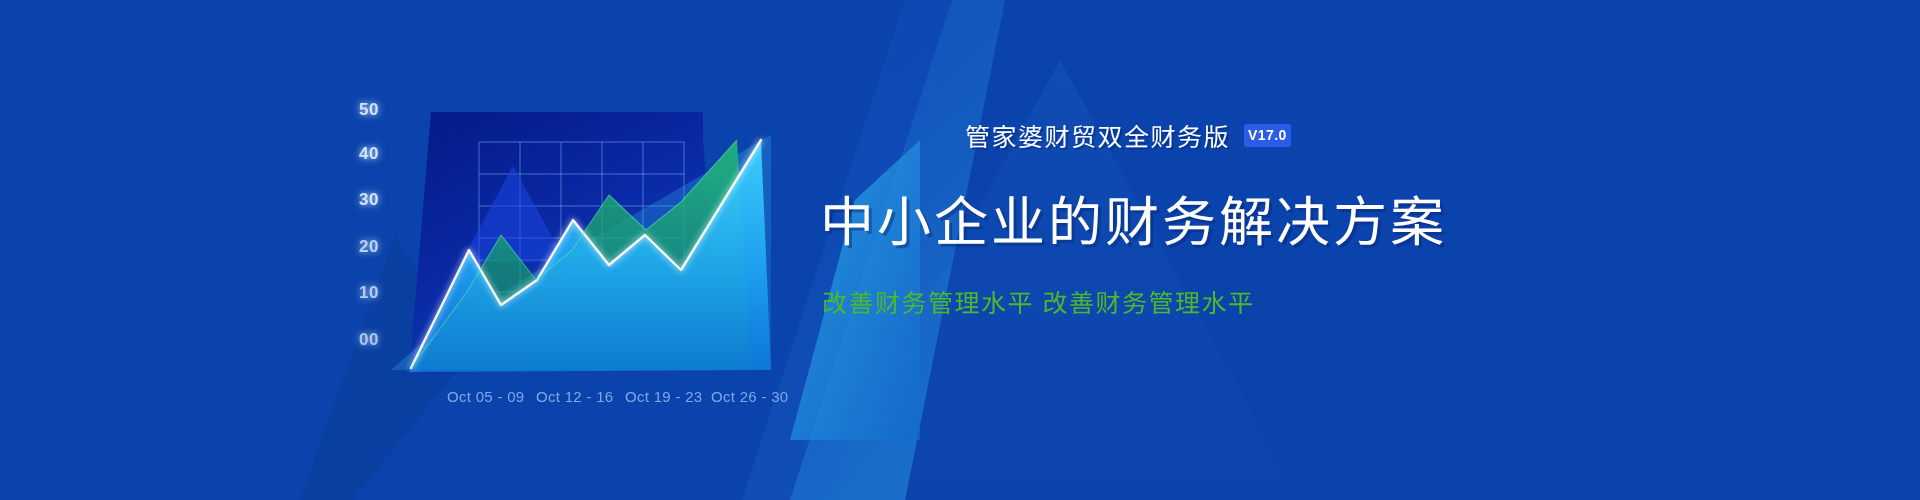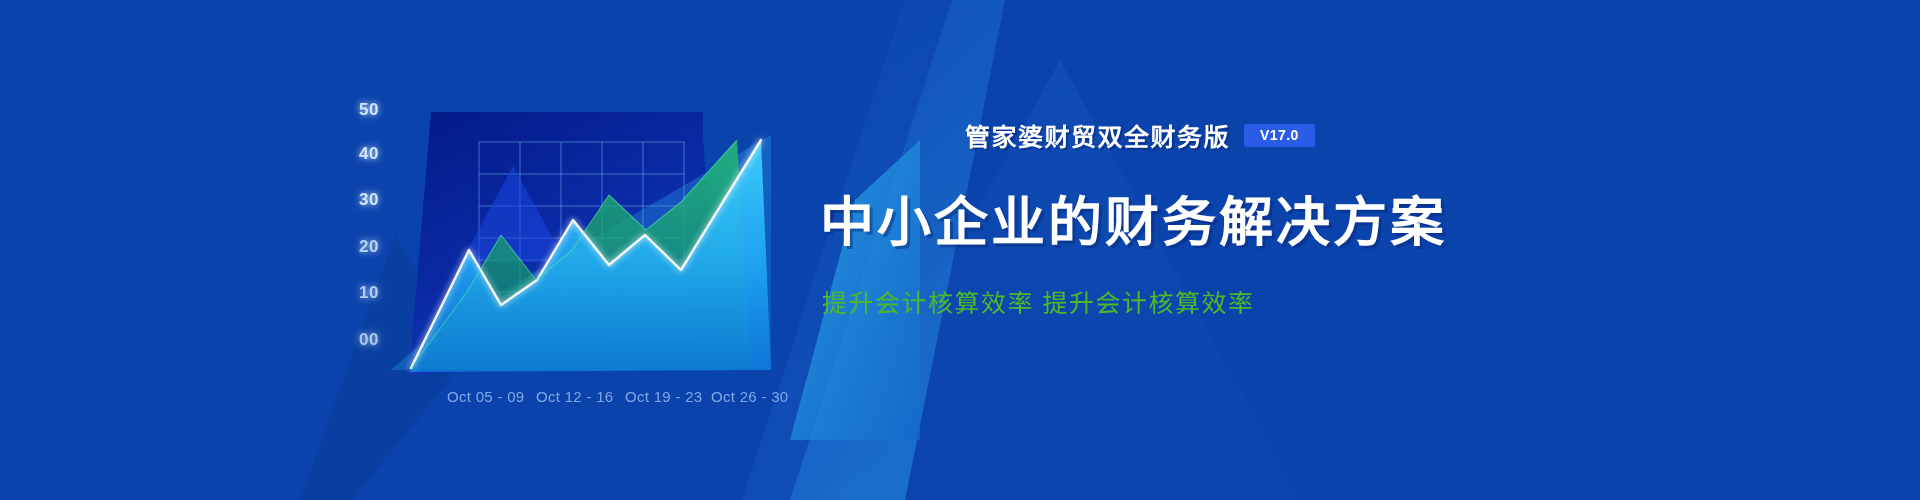--- a/index.html
+++ b/index.html
@@ -42,35 +42,35 @@
   
   #copy{
     position:absolute;left:1000px;top:120px;
     width:880px;
   }
   #brand-row{
     display:flex;align-items:center;gap:14px;
     height:30px;margin-left:-35px;
   }
   #brand-name{
-    font-size:25px;font-weight:700;color:#ffffff;
+    font-size:25px;font-weight:400;color:#ffffff;
     letter-spacing:1.5px;
     text-shadow:2px 2px 0 rgba(7,40,120,.55);
     white-space:nowrap;
   }
   #version-badge{
     display:inline-flex;align-items:center;justify-content:center;
     background:#2b5ce8;color:#ffffff;
     font-size:14px;font-weight:700;letter-spacing:.4px;
-    padding:4px 16px 5px;border-radius:3px;
+    padding:4px 4px 5px;border-radius:3px;
     line-height:1;white-space:nowrap;
   }
   #headline{
     margin-top:28px;
-    font-size:54px;font-weight:700;color:#ffffff;
+    font-size:54px;font-weight:400;color:#ffffff;
     letter-spacing:3px;white-space:nowrap;
     text-shadow:3px 3px 0 rgba(7,40,120,.45);
     margin-left:-180px;
   }
   #subhead{
     margin-top:26px;
     font-size:25px;font-weight:400;color:#4cb82a;
     letter-spacing:1.5px;white-space:nowrap;
     margin-left:-178px;
   }
@@ -197,16 +197,16 @@
 
   <div id="copy">
 
     <div id="brand-row">
       <span id="brand-name">管家婆财贸双全财务版</span>
       <span id="version-badge">V17.0</span>
     </div>
 
     <div id="headline">中小企业的财务解决方案</div>
 
-    <div id="subhead">提升会计核算效率  提升会计核算效率</div>
+    <div id="subhead">改善财务管理水平  改善财务管理水平</div>
   </div>
 
 </div>
 
 </body></html>

